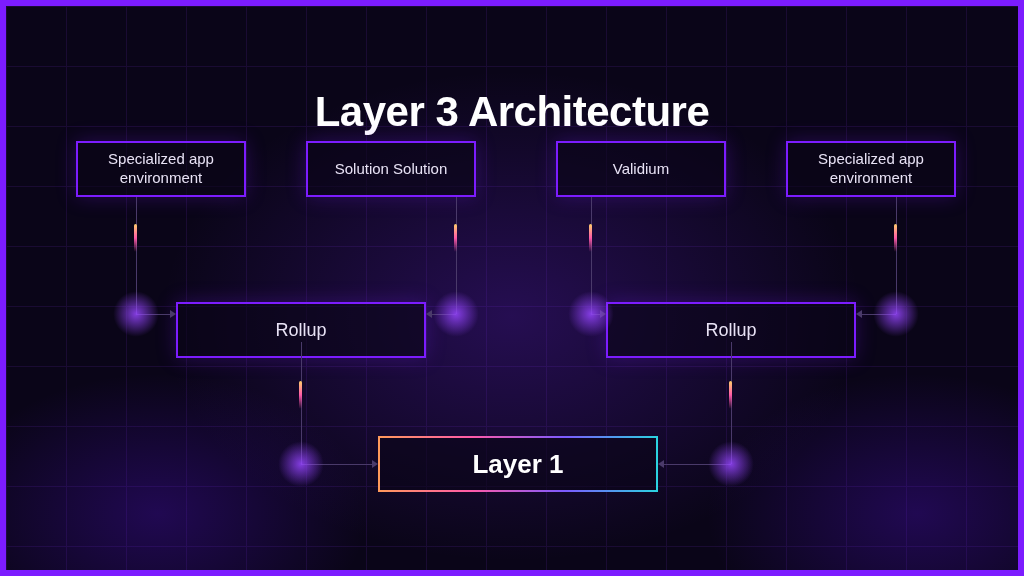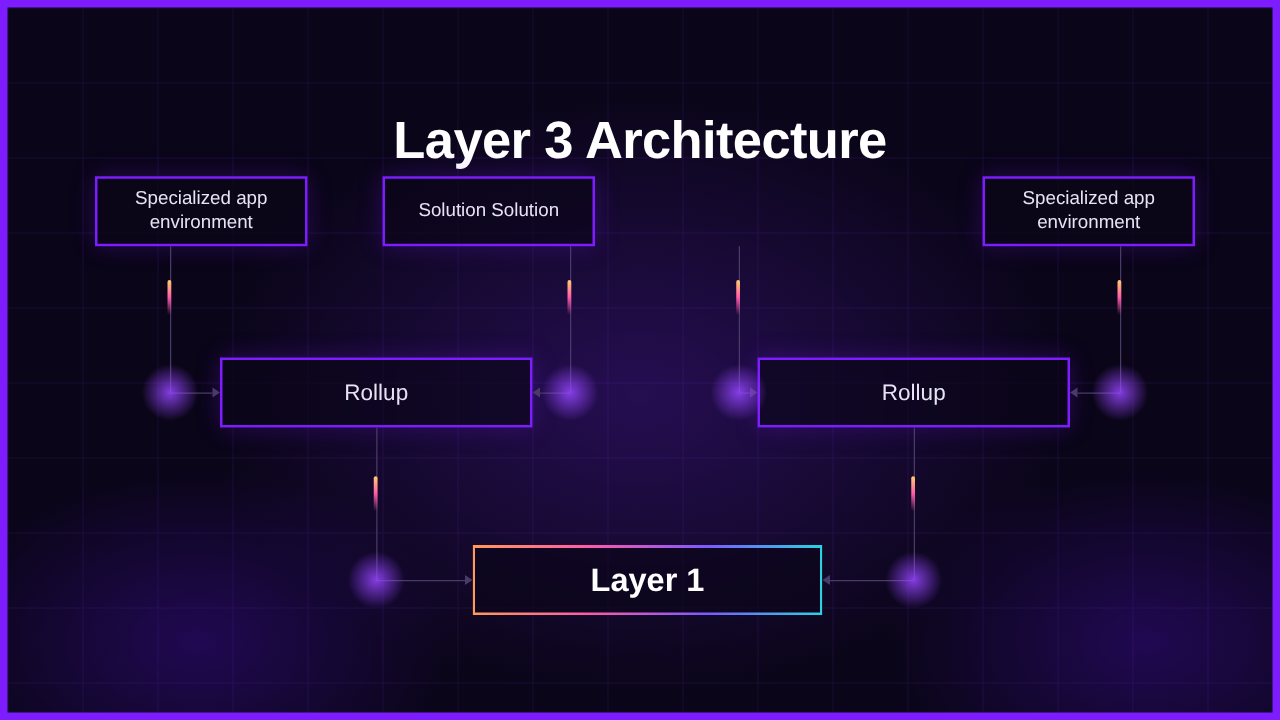--- a/index.html
+++ b/index.html
@@ -28,21 +28,21 @@
   .node {
     position: absolute;
     border: 2px solid #7c1cff;
     background: rgba(10,5,24,0.6);
     color: #e8e2f5;
     display: flex; align-items: center; justify-content: center;
     text-align: center; font-size: 15px; line-height: 1.25;
     padding: 8px 10px;
     box-shadow: 0 0 20px rgba(124,28,255,0.25);
   }
-  .node.rollup { font-size: 18px; }
+  .node.rollup { font-size: 18px; margin-top: 16px; }
   .layer1 {
     position: absolute;
     display: flex; align-items: center; justify-content: center;
     color: #fff; font-size: 26px; font-weight: 700;
     background: rgba(10,5,24,0.6);
     padding: 2px;
   }
   .layer1::before {
     content: "";
     position: absolute; inset: 0;
@@ -83,20 +83,21 @@
 </style>
 </head>
 <body>
 
 <div class="frame">
 
   <div class="title">Layer 3 Architecture</div>
 
   <div class="node" style="left:70px;  top:135px; width:170px; height:56px;">Specialized app environment</div>
   <div class="node" style="left:300px; top:135px; width:170px; height:56px;">Solution Solution</div>
+  <div class="node" style="left:550px; top:135px; width:170px; height:56px;">Validium</div>
   <div class="node" style="left:780px; top:135px; width:170px; height:56px;">Specialized app environment</div>
 
   <div class="node rollup" style="left:170px; top:280px; width:250px; height:56px;">Rollup</div>
   <div class="node rollup" style="left:600px; top:280px; width:250px; height:56px;">Rollup</div>
 
   <div class="layer1" style="left:372px; top:430px; width:280px; height:56px;">
     <span>Layer 1</span>
   </div>
 
   <div class="connector">

